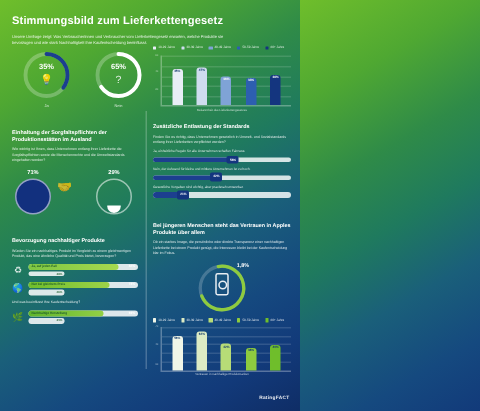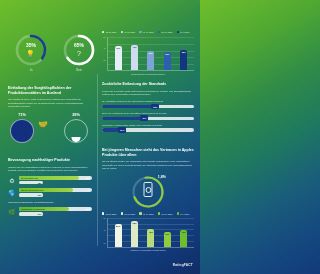--- a/index.html
+++ b/index.html
@@ -131,20 +131,24 @@
     font-size:3.2px; font-weight:bold; letter-spacing:.2px; color:rgba(255,255,255,.92);
   }
 </style>
 </head>
 <body>
 
 <div class="poster">
 
   <div class="vdivider"></div>
 
+  <div class="header">
+    <div class="title">Stimmungsbild zum Lieferkettengesetz</div>
+    <div class="subtitle">Unsere Umfrage zeigt: Was Verbraucherinnen und Verbraucher vom Lieferkettengesetz erwarten, welche Produkte sie bevorzugen und wie stark Nachhaltigkeit ihre Kaufentscheidung beeinflusst.</div>
+  </div>
 
   <div class="topdonuts">
     <div class="donutwrap">
       <div class="donut">
         <svg width="34" height="34" viewBox="0 0 34 34">
           <circle cx="17" cy="17" r="14" fill="none" stroke="rgba(255,255,255,.25)" stroke-width="2.6"></circle>
           <circle cx="17" cy="17" r="14" fill="none" stroke="#1b3f8f" stroke-width="2.6" stroke-dasharray="30.8 87.9" stroke-linecap="round" transform="rotate(-90 17 17)"></circle>
         </svg>
         <div class="dlabel">35%</div>
         <div class="dicon">💡</div>

